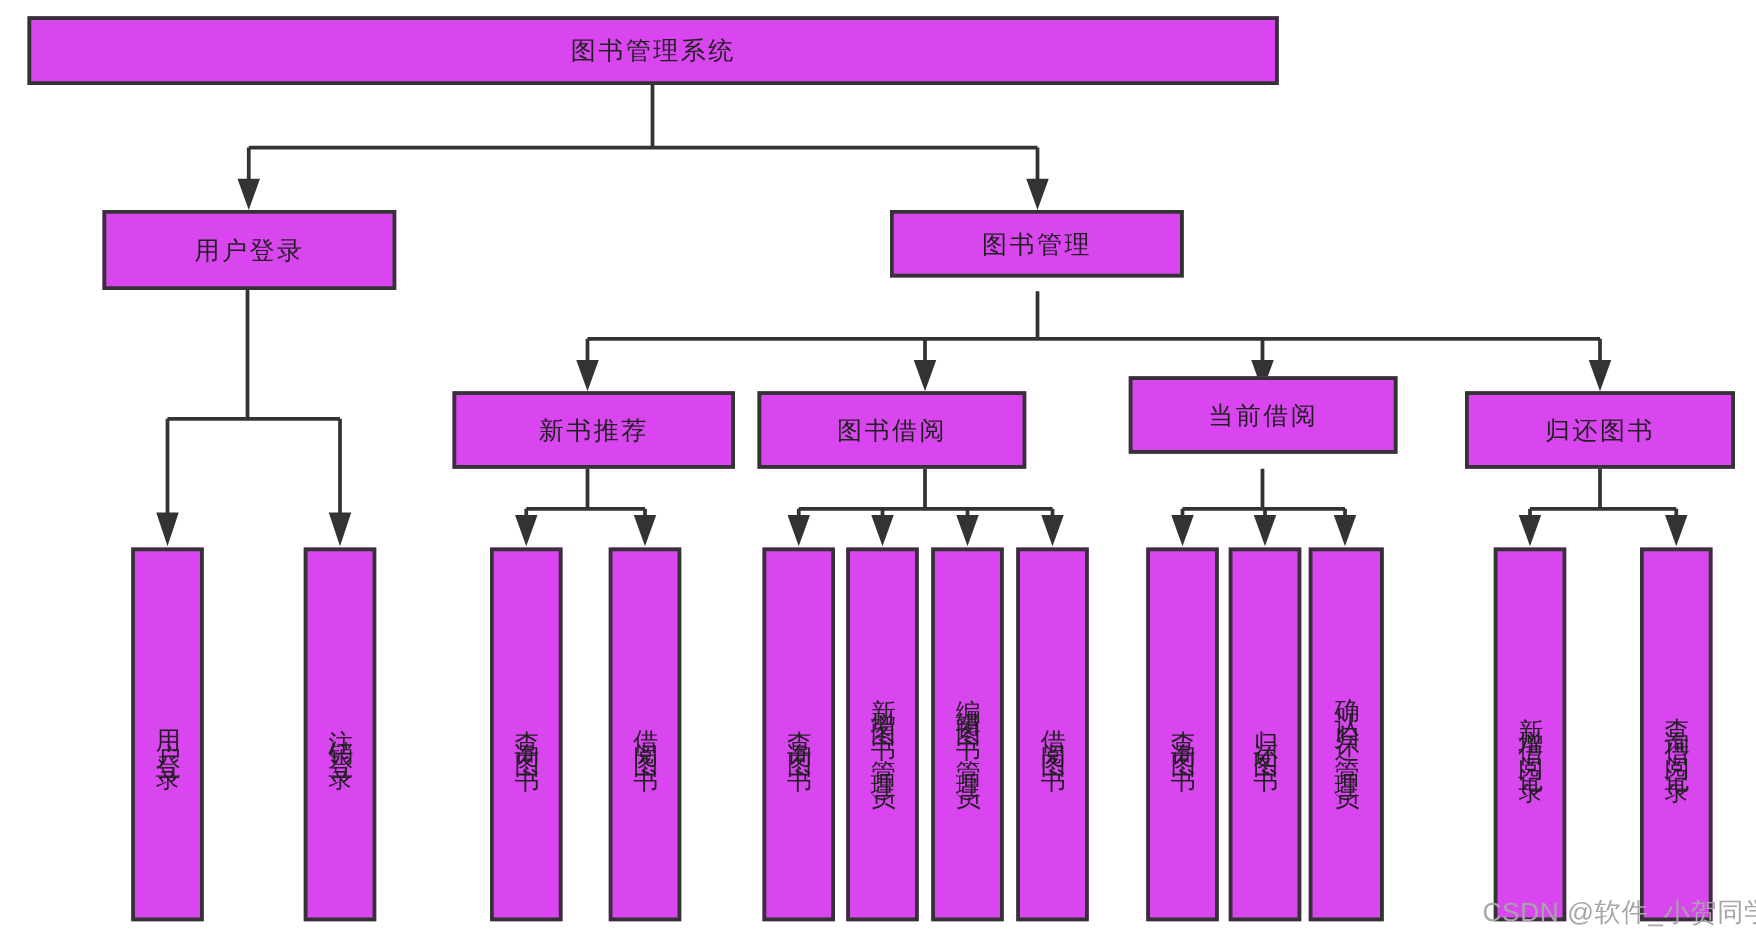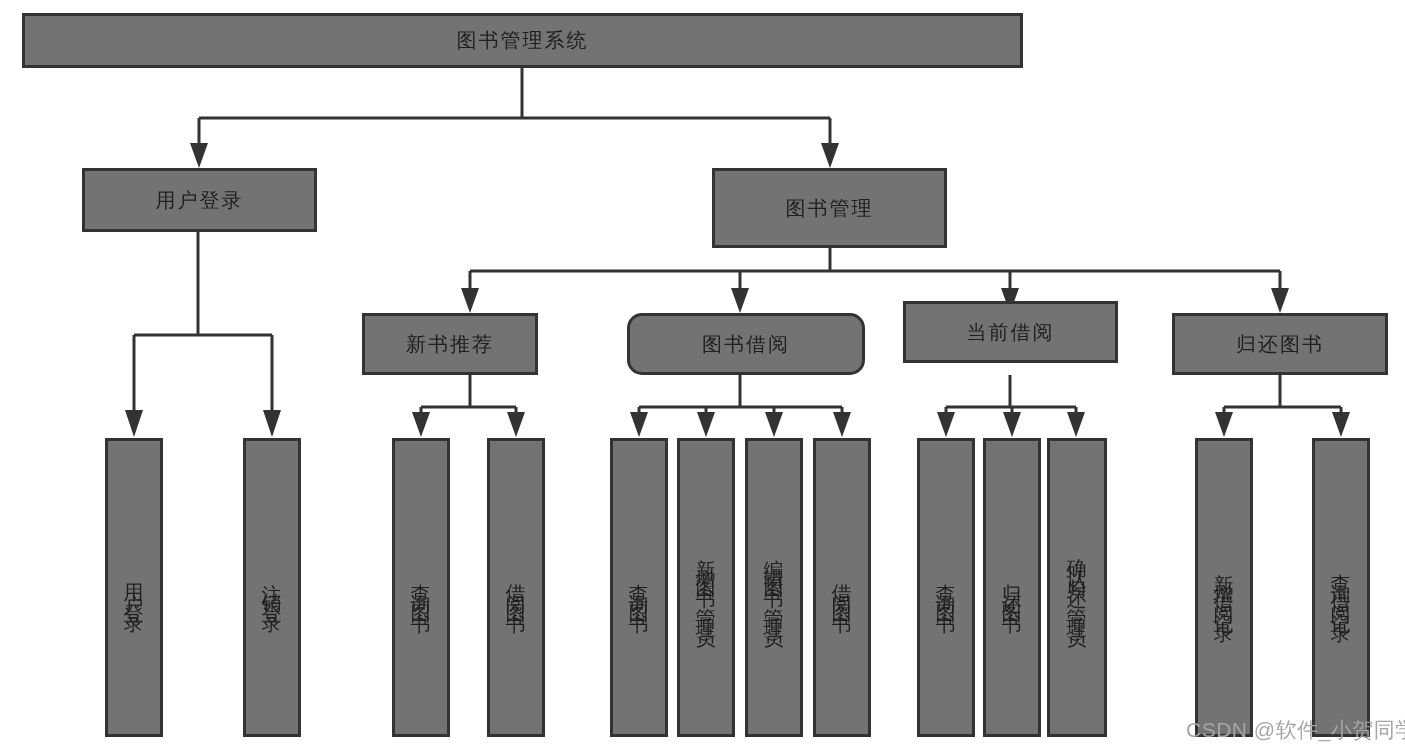--- a/index.html
+++ b/index.html
@@ -2,21 +2,21 @@
 <html><head>
 <meta charset="utf-8">
 <style>
   html,body{margin:0;padding:0;background:#ffffff;}
   #canvas{
     position:relative;width:1405px;height:747px;background:#ffffff;overflow:hidden;
     font-family:"Liberation Sans", sans-serif;color:#1f1f1f;
   }
   #connectors{position:absolute;left:0;top:0;width:1405px;height:747px;z-index:1;}
   .box{
-    position:absolute;box-sizing:border-box;border:3px solid #333333;background:#737373;
+    position:absolute;box-sizing:border-box;border:3px solid #333333;background:#d946ef;
     display:flex;align-items:center;justify-content:center;z-index:2;
   }
   .hbox{font-size:20px;letter-spacing:2px;}
   .vbox span{
     writing-mode:vertical-rl;text-orientation:mixed;
     font-size:20px;letter-spacing:10px;line-height:1;white-space:nowrap;
   }
   .watermark{
     position:absolute;left:1186px;top:716px;z-index:5;
     font-size:21px;color:#a6a6a6;white-space:nowrap;letter-spacing:0.5px;
@@ -105,28 +105,28 @@
     </g>
   </svg>
 
   <div class="box hbox" style="left:22px;top:13px;width:1001px;height:55px;">
     <span>图书管理系统</span>
   </div>
 
   <div class="box hbox" style="left:82px;top:168px;width:235px;height:64px;">
     <span>用户登录</span>
   </div>
-  <div class="box hbox" style="left:712px;top:168px;width:235px;height:80px;">
+  <div class="box hbox" style="left:712px;top:168px;width:235px;height:54px;">
     <span>图书管理</span>
   </div>
 
-  <div class="box hbox" style="left:362px;top:313px;width:176px;height:62px;">
+  <div class="box hbox" style="left:362px;top:313px;width:226px;height:62px;">
     <span>新书推荐</span>
   </div>
-  <div class="box hbox" style="left:627px;top:313px;width:238px;height:62px;border-radius:15px;">
+  <div class="box hbox" style="left:606px;top:313px;width:215px;height:62px;">
     <span>图书借阅</span>
   </div>
   <div class="box hbox" style="left:903px;top:301px;width:215px;height:62px;">
     <span>当前借阅</span>
   </div>
   <div class="box hbox" style="left:1172px;top:313px;width:216px;height:62px;">
     <span>归还图书</span>
   </div>
 
   <div class="box vbox" style="left:105px;top:438px;width:58px;height:299px;">

